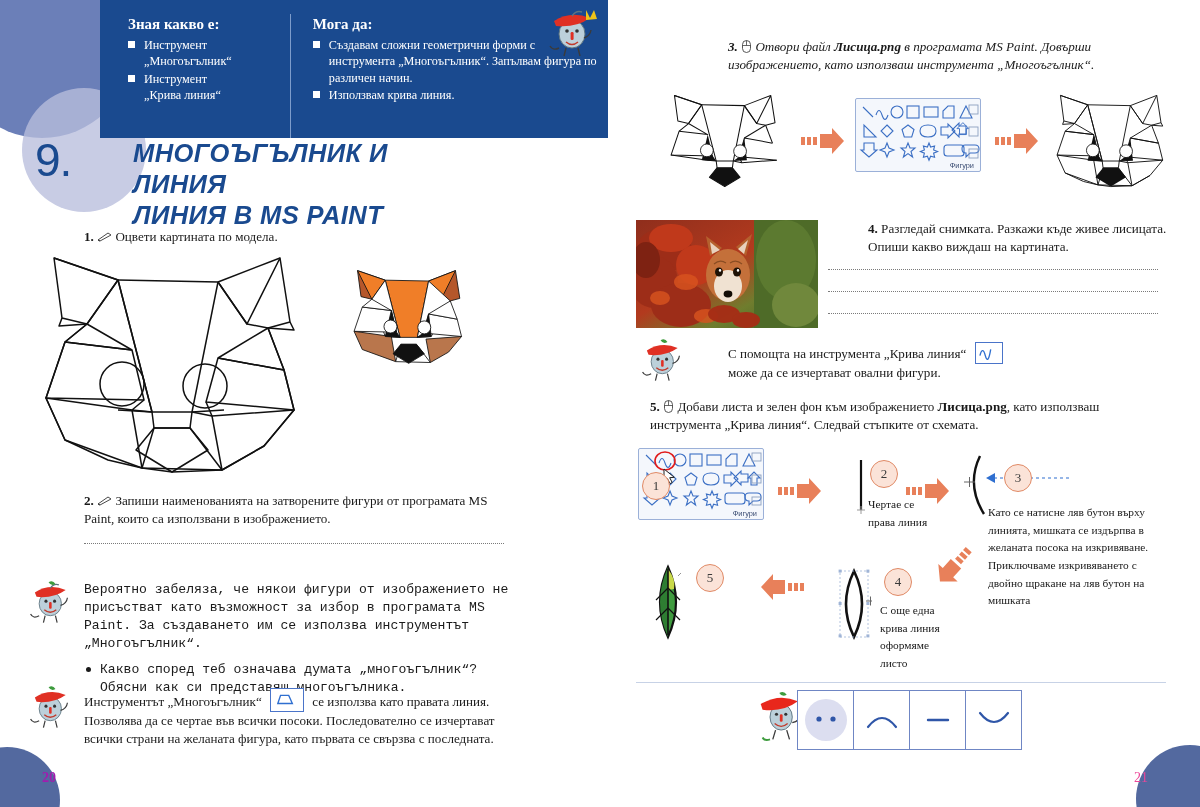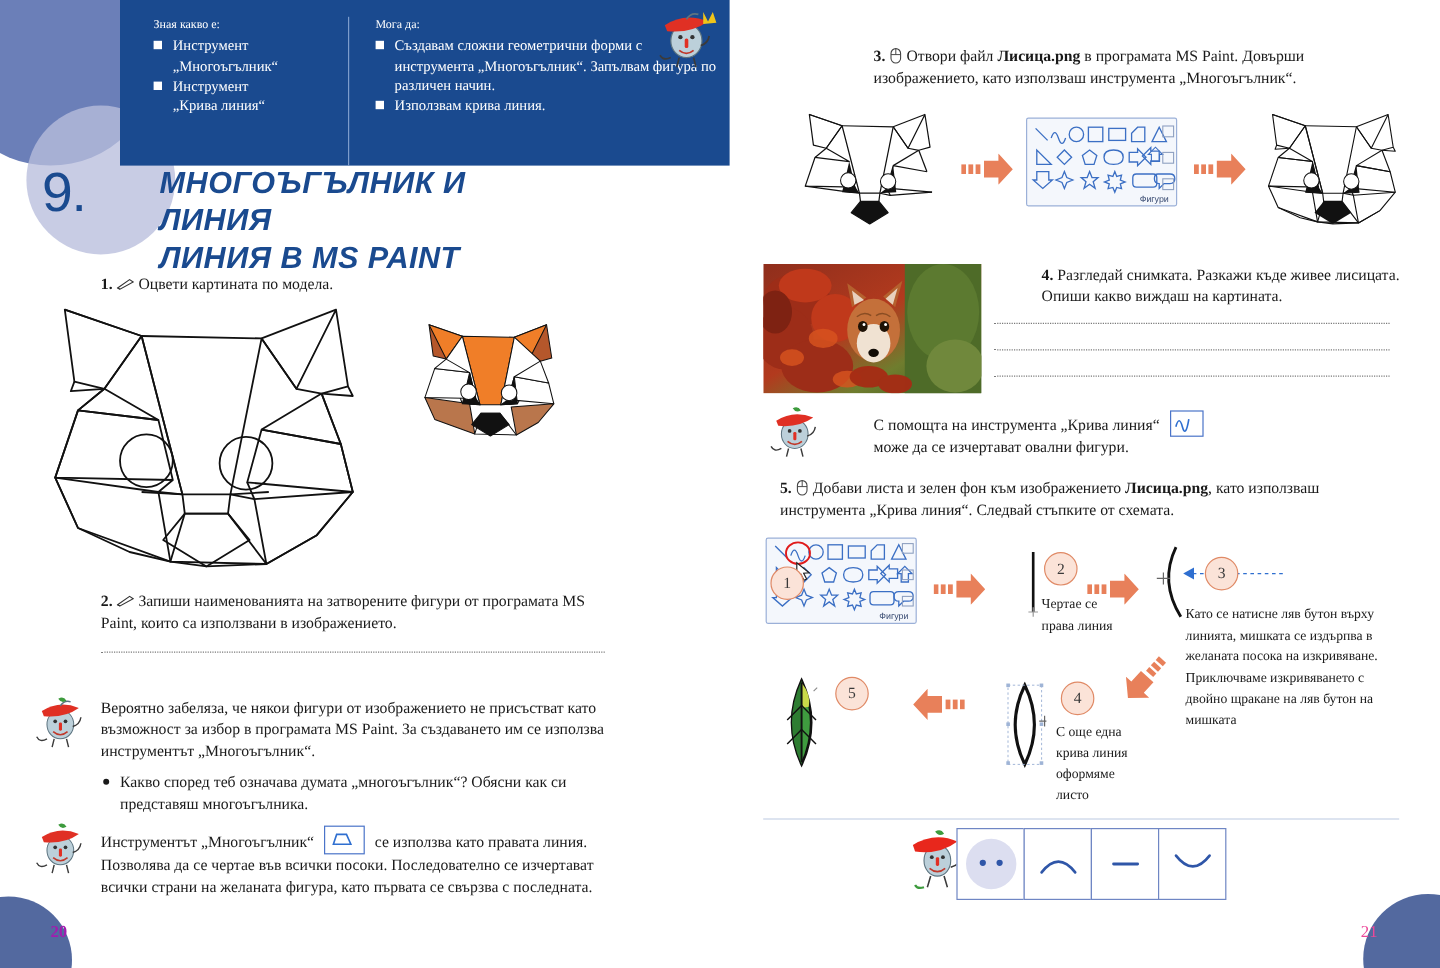--- a/index.html
+++ b/index.html
@@ -32,21 +32,21 @@
 
   
   .header-band{
     position:absolute;left:100px;top:0;width:508px;height:138px;
     background:#1a4a8f;color:#ffffff;
   }
   .header-cols{display:flex;height:100%;padding:14px 10px 0 28px;box-sizing:border-box;}
   .hcol{font-size:12.2px;line-height:1.34;}
   .hcol.left{width:168px;}
   .hcol.right{width:296px;padding-left:22px;border-left:1px solid #7d9ccb;}
-  .hcol h4{margin:0 0 3px 0;font-size:10px;font-weight:normal;}
+  .hcol h4{margin:0 0 3px 0;font-size:15px;font-weight:bold;}
   .hlist{list-style:none;margin:0;padding:0;}
   .hlist li{position:relative;padding-left:16px;margin-bottom:1px;}
   .hlist li:before{
     content:"";position:absolute;left:0;top:4px;width:7px;height:7px;background:#ffffff;
   }
   .mascot-head{position:absolute;right:6px;top:4px;width:56px;height:56px;}
 
   
   .chapter-num{
     position:absolute;left:35px;top:133px;font-size:46px;color:#1a4a8f;
@@ -62,21 +62,21 @@
   
   .txt{font-family:"Liberation Serif", serif;color:#1a1a1a;font-size:13.1px;line-height:1.38;}
   .b{font-weight:bold;}
   .dotline{
     border-bottom:1.5px dotted #7a7a7a;height:1px;margin:8px 0 9px 0;
   }
 
   
   .q1{position:absolute;left:84px;top:228px;width:420px;}
   .q2{position:absolute;left:84px;top:492px;width:420px;}
-  .note1{position:absolute;left:84px;top:581px;width:430px;}
+  .note1{position:absolute;left:84px;top:581px;width:430px;font-family:Liberation Mono, monospace;}
   .bullets{list-style:none;margin:8px 0 0 0;padding:0;}
   .bullets li{position:relative;padding-left:16px;}
   .bullets li:before{content:"";position:absolute;left:2px;top:6px;width:5px;height:5px;border-radius:50%;background:#1a1a1a;}
   .note2{position:absolute;left:84px;top:688px;width:440px;}
   .mascot-sm{position:absolute;width:48px;height:48px;}
 
   .pencil{display:inline-block;width:15px;height:11px;vertical-align:-1px;}
   .mouse-ic{display:inline-block;width:11px;height:15px;vertical-align:-3px;}
 
   .toolbox-inline{
@@ -84,21 +84,21 @@
     vertical-align:-6px;margin:0 5px;
   }
 
   
   .pageno{position:absolute;font-family:"Liberation Serif", serif;font-size:14px;color:#ec4899;}
   .pageno.left{left:42px;top:770px;color:#a21caf;font-weight:bold;}
   .pageno.right{right:52px;top:770px;}
 
   
   .rp{position:absolute;}
-  .r3{left:728px;top:38px;width:440px;}
+  .r3{left:728px;top:38px;width:440px;font-style:italic;}
   .row3{position:absolute;left:655px;top:92px;width:520px;height:112px;}
   .arrow-r{position:absolute;width:44px;height:26px;}
 
   .paintbox{
     position:absolute;border:1.3px solid #9bb0d8;background:#f4f7fc;border-radius:2px;
     box-sizing:border-box;
   }
   .paintbox .figlbl{
     position:absolute;right:6px;bottom:1px;font-family:"Liberation Sans",sans-serif;
     font-size:7.4px;color:#3b4d73;

